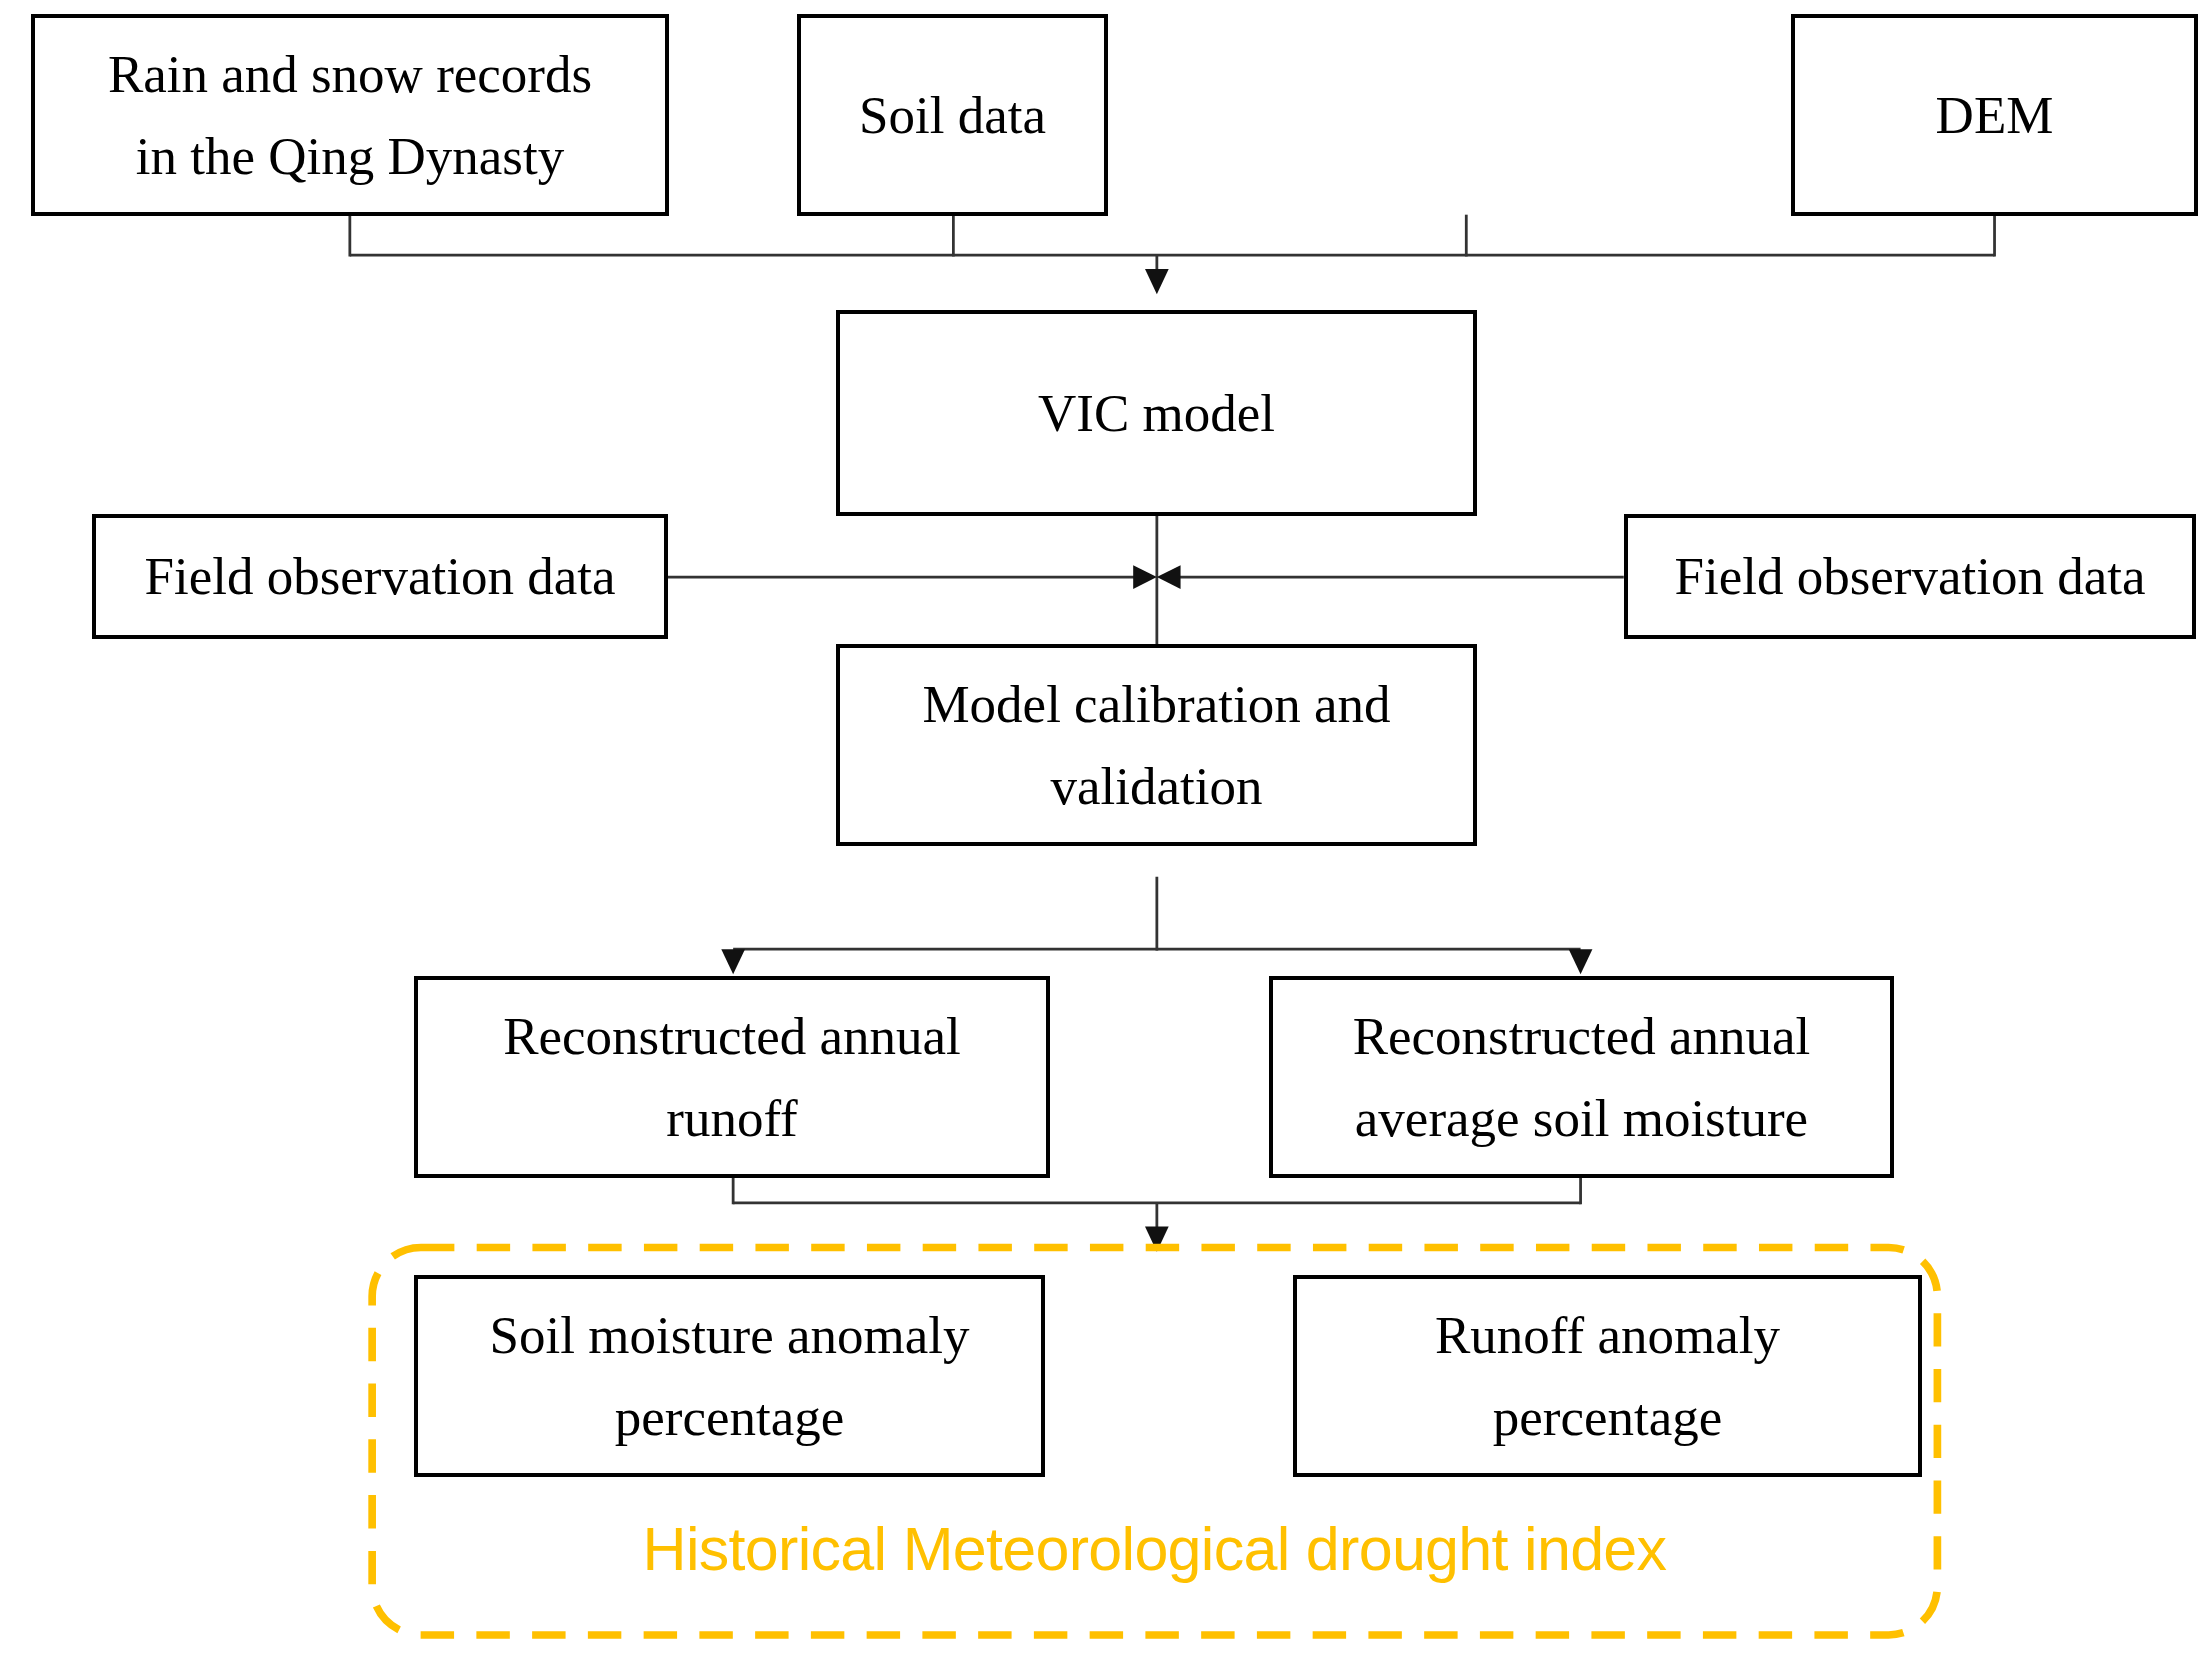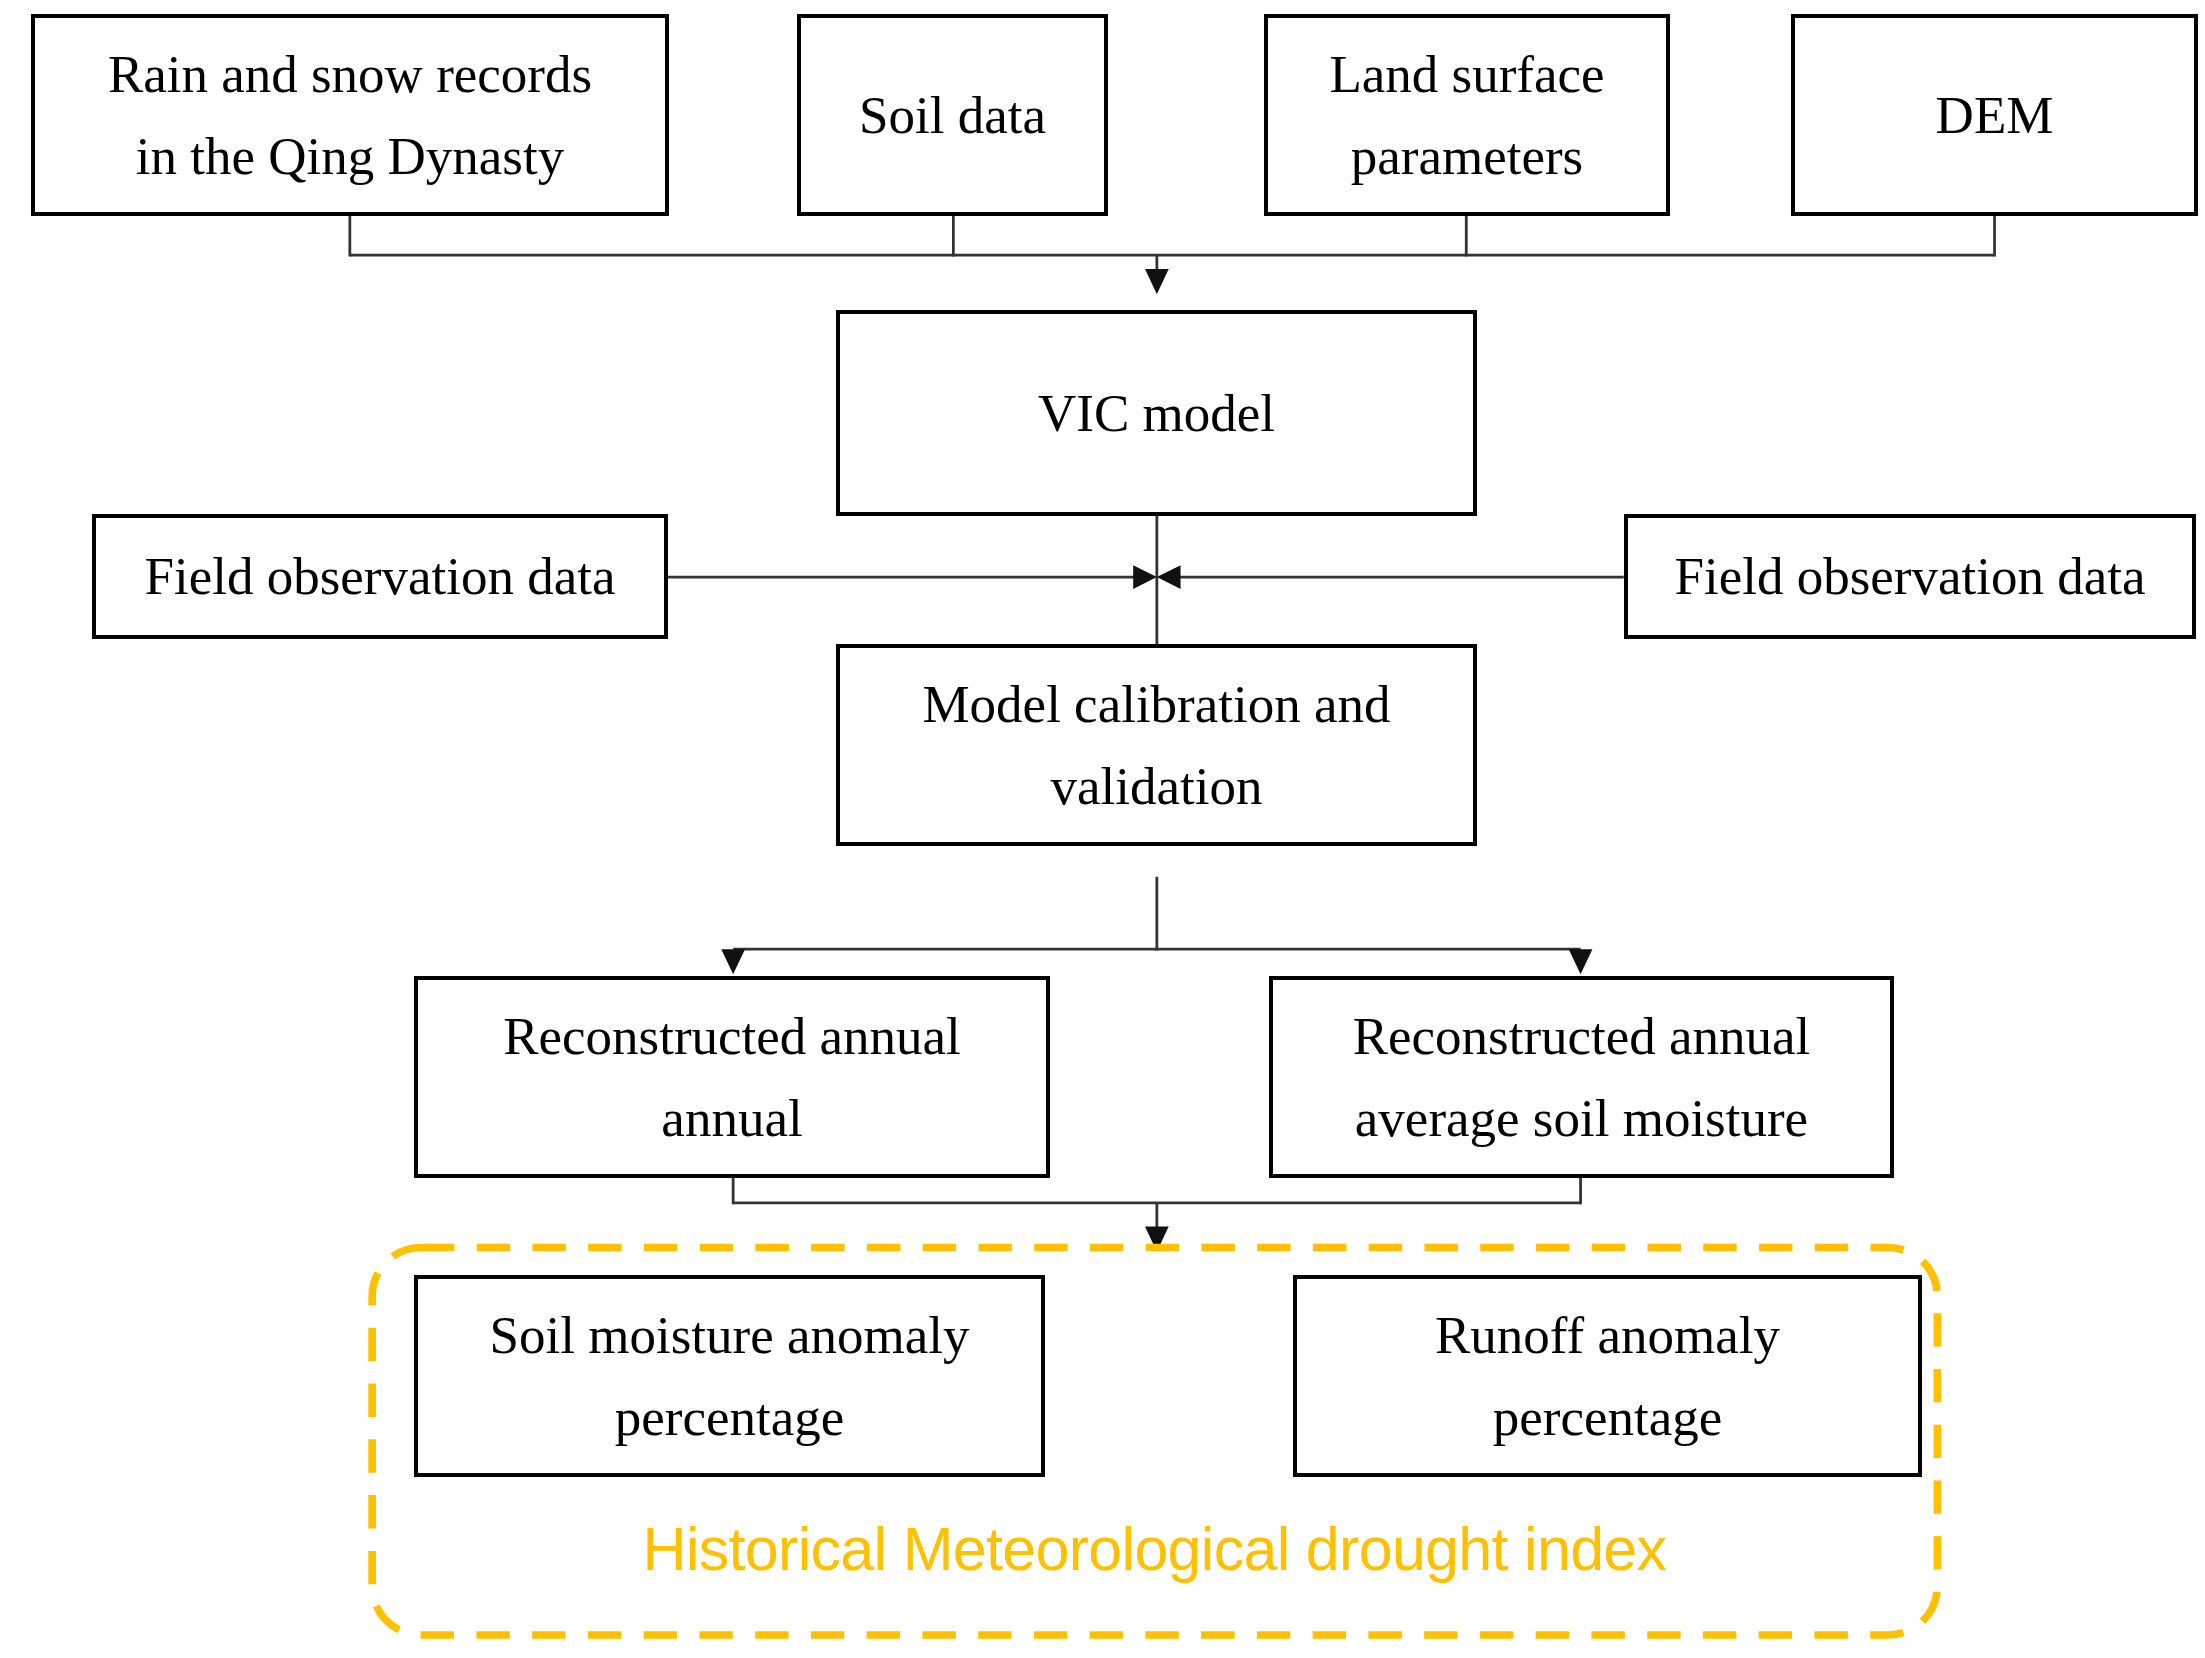--- a/index.html
+++ b/index.html
@@ -96,24 +96,20 @@
 
   <div class="node" style="left:31px; top:14px; width:638px; height:202px;">
     <span class="tline">Rain and snow records</span>
     <span class="tline">in the Qing Dynasty</span>
   </div>
 
   <div class="node" style="left:797px; top:14px; width:311px; height:202px;">
     <span class="tline">Soil data</span>
   </div>
 
-  <div class="node" style="left:1264px; top:14px; width:406px; height:202px;">
-    <span class="tline">Land surface</span>
-    <span class="tline">parameters</span>
-  </div>
 
   <div class="node" style="left:1791px; top:14px; width:407px; height:202px;">
     <span class="tline">DEM</span>
   </div>
 
   <div class="node" style="left:836px; top:310px; width:641px; height:206px;">
     <span class="tline">VIC model</span>
   </div>
 
   <div class="node" style="left:92px; top:514px; width:576px; height:125px;">
@@ -124,21 +120,21 @@
     <span class="tline">Field observation data</span>
   </div>
 
   <div class="node" style="left:836px; top:644px; width:641px; height:202px;">
     <span class="tline">Model calibration and</span>
     <span class="tline">validation</span>
   </div>
 
   <div class="node" style="left:414px; top:976px; width:636px; height:202px;">
     <span class="tline">Reconstructed annual</span>
-    <span class="tline">annual</span>
+    <span class="tline">runoff</span>
   </div>
 
   <div class="node" style="left:1269px; top:976px; width:625px; height:202px;">
     <span class="tline">Reconstructed annual</span>
     <span class="tline">average soil moisture</span>
   </div>
 
   <div class="node" style="left:414px; top:1275px; width:631px; height:202px;text-align:center;">
     <span class="tline">Soil moisture anomaly</span>
     <span class="tline">percentage</span>

